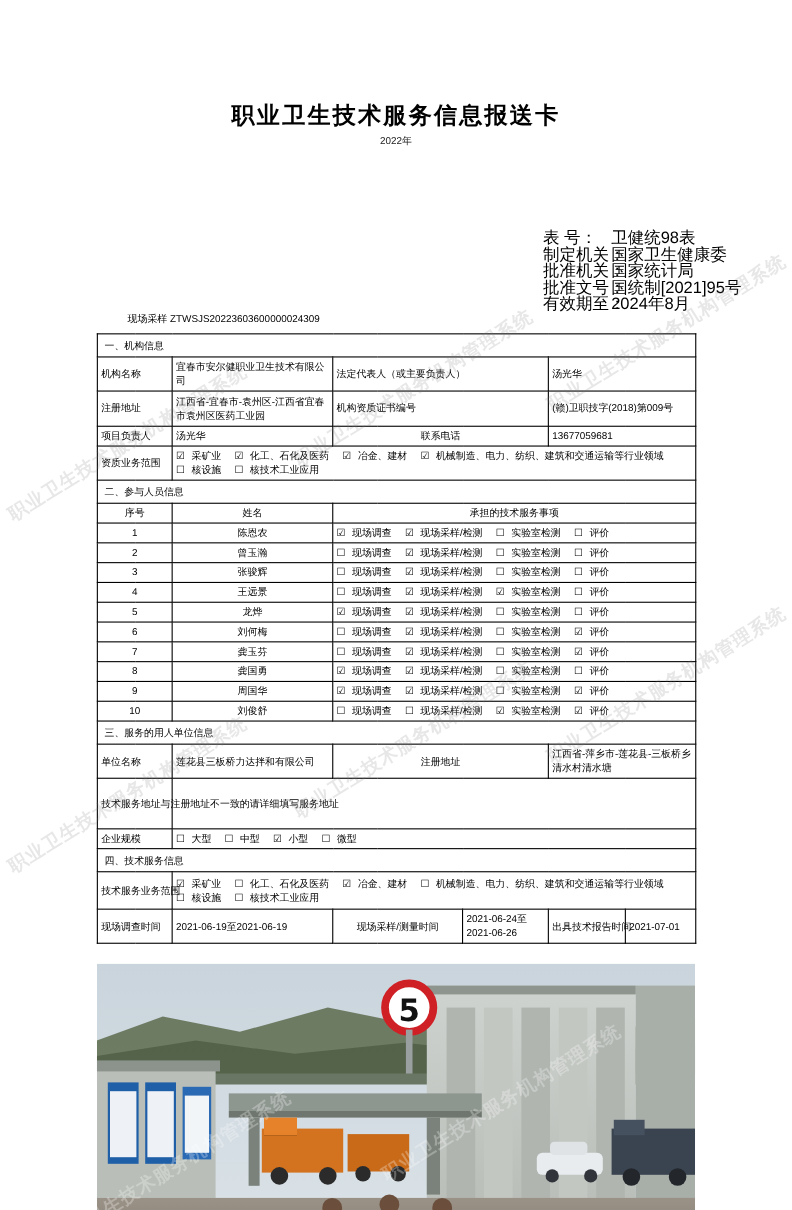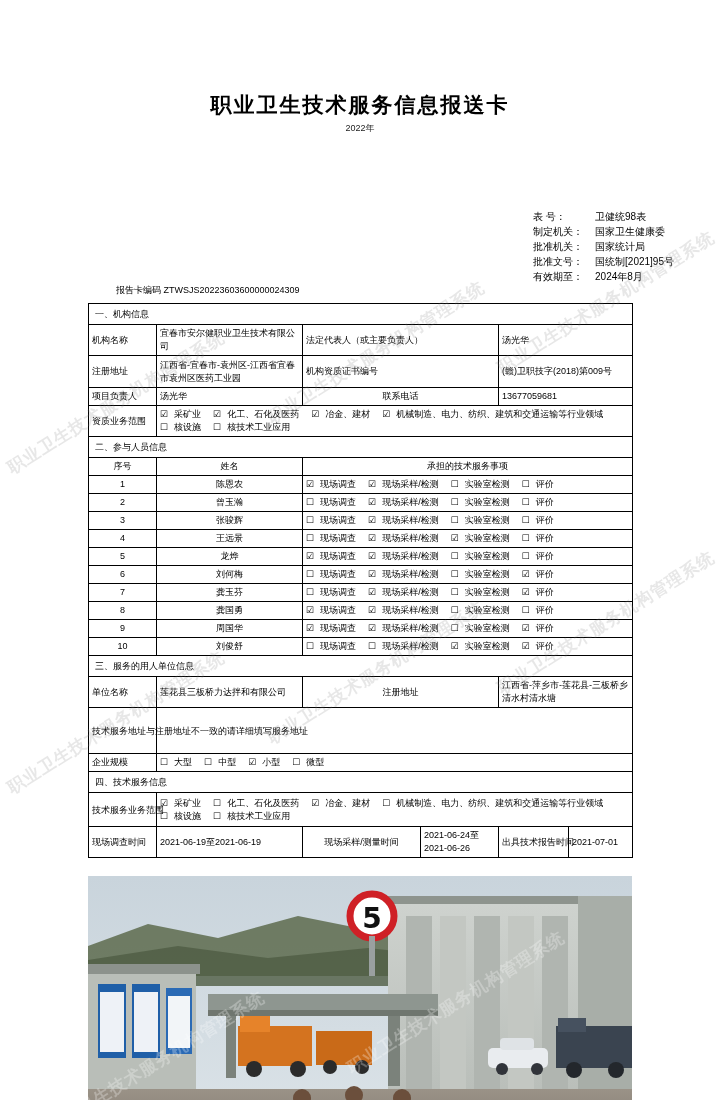--- a/index.html
+++ b/index.html
@@ -33,21 +33,21 @@
   .subtitle {
     text-align: center;
     font-size: 9px;
     margin-top: 3px;
     color: #222;
   }
   .meta {
     position: absolute;
     right: 46px;
     top: 118px;
-    font-size: 10px;
+    font-size: 15px;
     line-height: 15px;
   }
   .meta div { white-space: nowrap; }
   .meta .lbl { display: inline-block; width: 62px; }
   .cardno {
     position: absolute;
     left: 116px;
     top: 193px;
     font-size: 9px;
   }
@@ -110,21 +110,21 @@
 
   <div class="meta">
     <div><span class="lbl">表    号：</span><span>卫健统98表</span></div>
     <div><span class="lbl">制定机关：</span><span>国家卫生健康委</span></div>
     <div><span class="lbl">批准机关：</span><span>国家统计局</span></div>
     <div><span class="lbl">批准文号：</span><span>国统制[2021]95号</span></div>
     <div><span class="lbl">有效期至：</span><span>2024年8月</span></div>
   </div>
 
   <div class="cardno">
-    <span>报告卡编码</span>
+    <span>现场采样</span>
     <span>ZTWSJS20223603600000024309</span>
   </div>
 
   <table class="main">
     <colgroup>
       <col style="width:34px">
         <col style="width:34px">
         <col style="width:146px">
       <col style="width:40px">
         <col style="width:78px">

